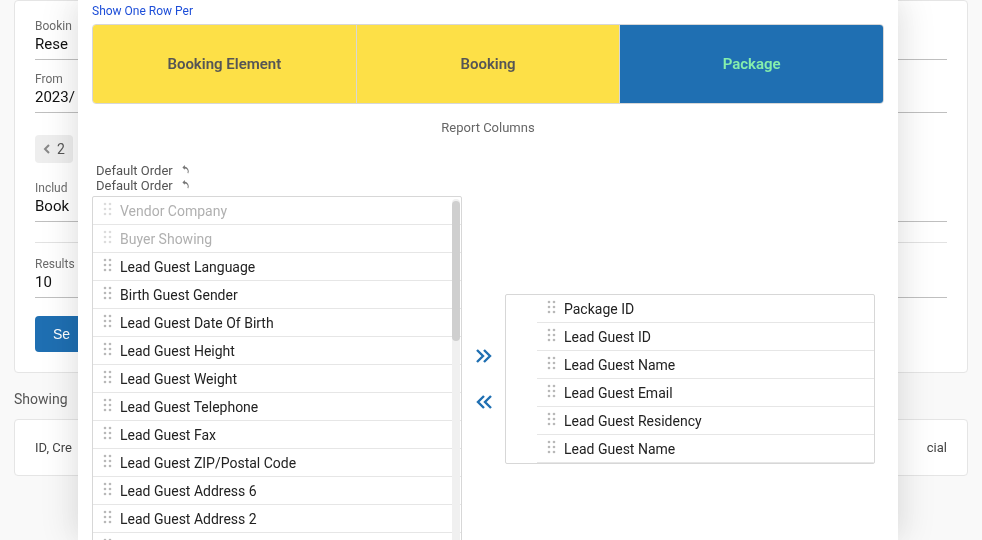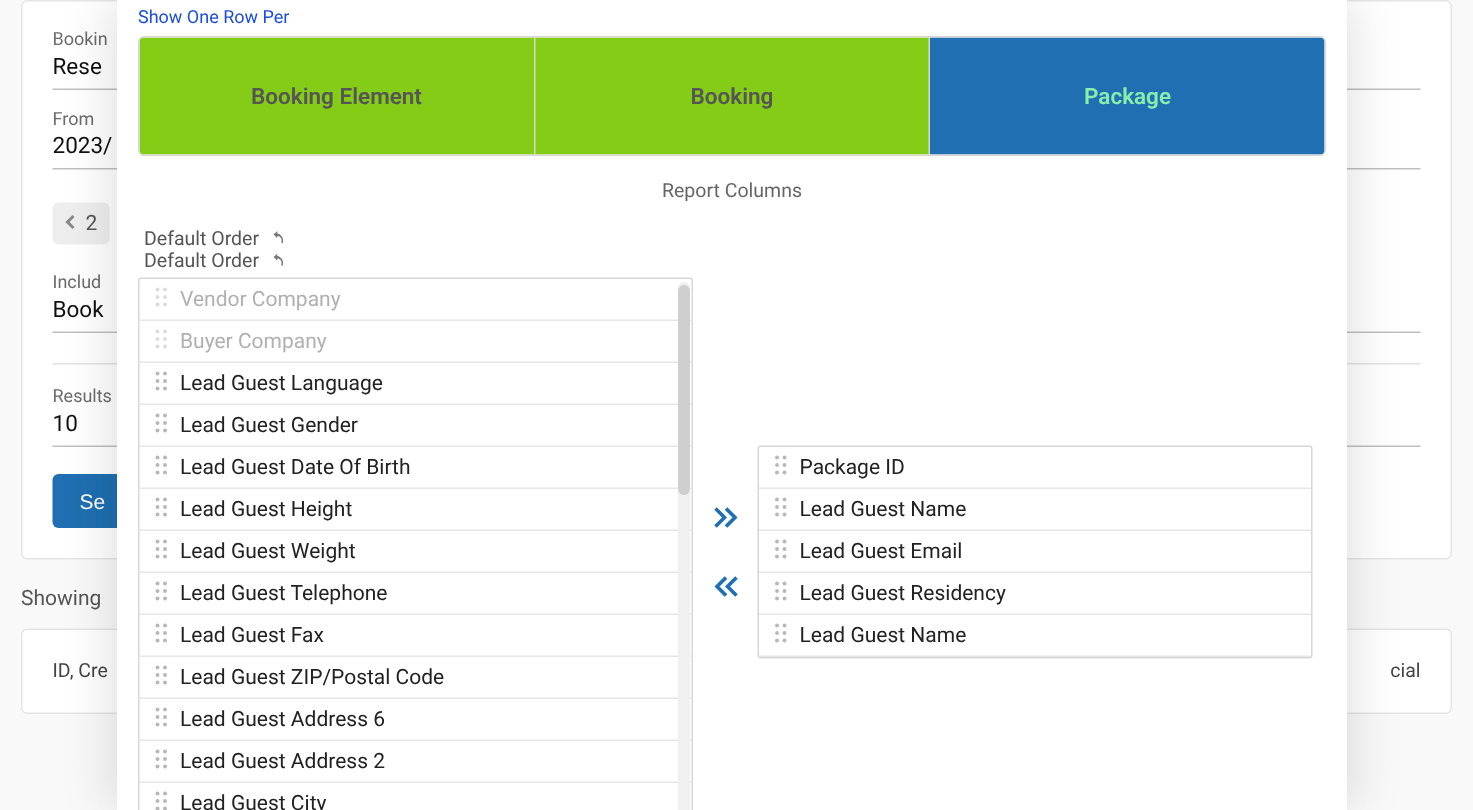--- a/index.html
+++ b/index.html
@@ -114,35 +114,35 @@
       flex: 1 1 0;
       height: 78px;
       display: flex;
       align-items: center;
       justify-content: center;
       font-size: 15px;
       font-weight: 600;
       color: #555;
       border-right: 1px solid #d7d7d7;
       cursor: pointer;
-      background: #84cc16;
+      background: #fde047;
     }
     .tab:last-child {
       border-right: none;
     }
     .tab.active {
       background: #1f6fb2;
       color: #86efac;
     }
     .section-title {
       text-align: center;
       font-size: 13px;
       color: #666;
       margin-top: 16px;
-      margin-bottom: 17px;
+      margin-bottom: 28px;
     }
     .dual-header {
       display: flex;
       justify-content: space-between;
       font-size: 13px;
       color: #555;
       margin-bottom: 6px;
       padding: 0 4px;
       flex-direction: column;
     }
@@ -195,20 +195,21 @@
       color: #b8b8b8;
     }
     .list-item.muted .drag-handle {
       color: #dcdcdc;
     }
     .left-panel {
       margin-right: 0;
     }
     .right-panel {
       margin-left: 0;
+      padding-left: 31px;
     }
     .left-scrollbar-track {
       position: absolute;
       right: 1px;
       top: 2px;
       bottom: 2px;
       width: 8px;
       background: #f0f0f0;
       border-radius: 4px;
     }
@@ -328,21 +329,21 @@
           </div>
           <div class="list-item muted">
             <span class="drag-handle"><svg width="9" height="14" viewBox="0 0 9 14">
                 <circle cx="2" cy="2" r="1.3" fill="#dcdcdc"></circle>
                 <circle cx="7" cy="2" r="1.3" fill="#dcdcdc"></circle>
                 <circle cx="2" cy="7" r="1.3" fill="#dcdcdc"></circle>
                 <circle cx="7" cy="7" r="1.3" fill="#dcdcdc"></circle>
                 <circle cx="2" cy="12" r="1.3" fill="#dcdcdc"></circle>
                 <circle cx="7" cy="12" r="1.3" fill="#dcdcdc"></circle>
               </svg></span>
-            <span>Buyer Company</span>
+            <span>Buyer Showing</span>
           </div>
           <div class="list-item">
             <span class="drag-handle"><svg width="9" height="14" viewBox="0 0 9 14">
                 <circle cx="2" cy="2" r="1.3" fill="#b8b8b8"></circle>
                 <circle cx="7" cy="2" r="1.3" fill="#b8b8b8"></circle>
                 <circle cx="2" cy="7" r="1.3" fill="#b8b8b8"></circle>
                 <circle cx="7" cy="7" r="1.3" fill="#b8b8b8"></circle>
                 <circle cx="2" cy="12" r="1.3" fill="#b8b8b8"></circle>
                 <circle cx="7" cy="12" r="1.3" fill="#b8b8b8"></circle>
               </svg></span>
@@ -350,21 +351,21 @@
           </div>
           <div class="list-item">
             <span class="drag-handle"><svg width="9" height="14" viewBox="0 0 9 14">
                 <circle cx="2" cy="2" r="1.3" fill="#b8b8b8"></circle>
                 <circle cx="7" cy="2" r="1.3" fill="#b8b8b8"></circle>
                 <circle cx="2" cy="7" r="1.3" fill="#b8b8b8"></circle>
                 <circle cx="7" cy="7" r="1.3" fill="#b8b8b8"></circle>
                 <circle cx="2" cy="12" r="1.3" fill="#b8b8b8"></circle>
                 <circle cx="7" cy="12" r="1.3" fill="#b8b8b8"></circle>
               </svg></span>
-            <span>Lead Guest Gender</span>
+            <span>Birth Guest Gender</span>
           </div>
           <div class="list-item">
             <span class="drag-handle"><svg width="9" height="14" viewBox="0 0 9 14">
                 <circle cx="2" cy="2" r="1.3" fill="#b8b8b8"></circle>
                 <circle cx="7" cy="2" r="1.3" fill="#b8b8b8"></circle>
                 <circle cx="2" cy="7" r="1.3" fill="#b8b8b8"></circle>
                 <circle cx="7" cy="7" r="1.3" fill="#b8b8b8"></circle>
                 <circle cx="2" cy="12" r="1.3" fill="#b8b8b8"></circle>
                 <circle cx="7" cy="12" r="1.3" fill="#b8b8b8"></circle>
               </svg></span>
@@ -494,20 +495,31 @@
           </div>
           <div class="list-item">
             <span class="drag-handle"><svg width="9" height="14" viewBox="0 0 9 14">
                 <circle cx="2" cy="2" r="1.3" fill="#b8b8b8"></circle>
                 <circle cx="7" cy="2" r="1.3" fill="#b8b8b8"></circle>
                 <circle cx="2" cy="7" r="1.3" fill="#b8b8b8"></circle>
                 <circle cx="7" cy="7" r="1.3" fill="#b8b8b8"></circle>
                 <circle cx="2" cy="12" r="1.3" fill="#b8b8b8"></circle>
                 <circle cx="7" cy="12" r="1.3" fill="#b8b8b8"></circle>
               </svg></span>
+            <span>Lead Guest ID</span>
+          </div>
+          <div class="list-item">
+            <span class="drag-handle"><svg width="9" height="14" viewBox="0 0 9 14">
+                <circle cx="2" cy="2" r="1.3" fill="#b8b8b8"></circle>
+                <circle cx="7" cy="2" r="1.3" fill="#b8b8b8"></circle>
+                <circle cx="2" cy="7" r="1.3" fill="#b8b8b8"></circle>
+                <circle cx="7" cy="7" r="1.3" fill="#b8b8b8"></circle>
+                <circle cx="2" cy="12" r="1.3" fill="#b8b8b8"></circle>
+                <circle cx="7" cy="12" r="1.3" fill="#b8b8b8"></circle>
+              </svg></span>
             <span>Lead Guest Name</span>
           </div>
           <div class="list-item">
             <span class="drag-handle"><svg width="9" height="14" viewBox="0 0 9 14">
                 <circle cx="2" cy="2" r="1.3" fill="#b8b8b8"></circle>
                 <circle cx="7" cy="2" r="1.3" fill="#b8b8b8"></circle>
                 <circle cx="2" cy="7" r="1.3" fill="#b8b8b8"></circle>
                 <circle cx="7" cy="7" r="1.3" fill="#b8b8b8"></circle>
                 <circle cx="2" cy="12" r="1.3" fill="#b8b8b8"></circle>
                 <circle cx="7" cy="12" r="1.3" fill="#b8b8b8"></circle>

